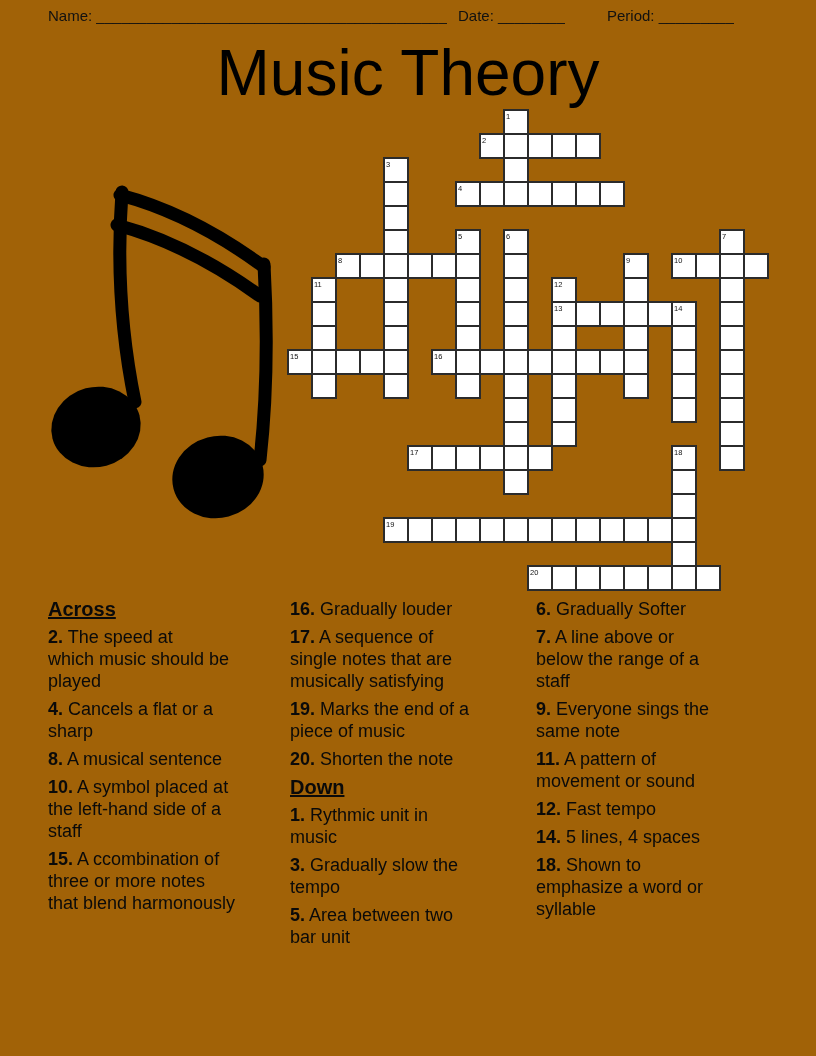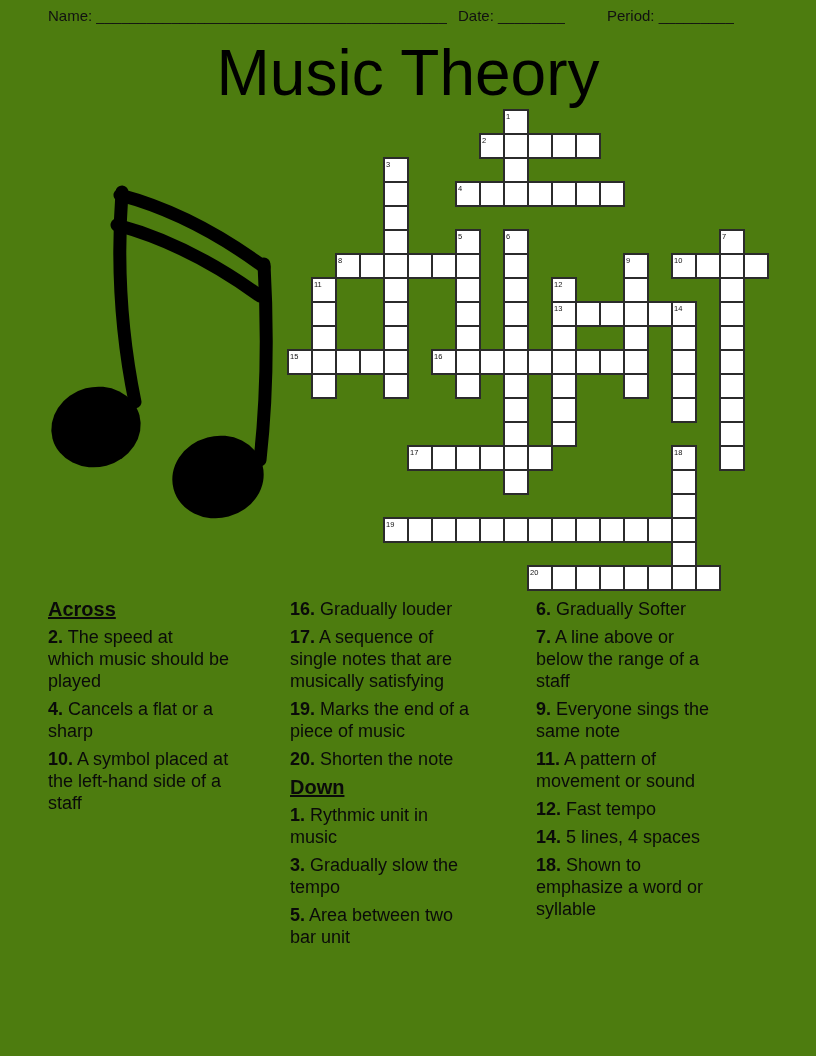--- a/index.html
+++ b/index.html
@@ -1,20 +1,20 @@
 <!DOCTYPE html>
 <html><head>
 <meta charset="utf-8">
 <style>
   * { box-sizing: border-box; margin: 0; padding: 0; }
   html, body { background: #ffffff; }
   body { width: 816px; height: 1056px; }
   .page {
     position: relative; width: 816px; height: 1056px;
-    background: #4d7c0f; color: #000;
+    background: #a16207; color: #000;
     font-family: "Liberation Sans", sans-serif;
     overflow: hidden;
   }
   .topline { position: absolute; top: 7px; left: 0; width: 816px; font-size: 15px; color: #111; }
   .field { position: absolute; top: 0; white-space: nowrap; }
   .field-name   { left: 48px; }
   .field-date   { left: 458px; }
   .field-period { left: 607px; text-align: center; }
   .blank { letter-spacing: 0; color: #111; }
   .title {
@@ -213,23 +213,27 @@
       </svg>
   </div>
 
   <div class="clue-col clue-col-1">
       <div class="clue-heading">Across</div>
       <div class="clue"><span class="clue-num">2.</span> <span class="clue-text">The speed at
 which music should be
 played</span></div>
       <div class="clue"><span class="clue-num">4.</span> <span class="clue-text">Cancels a flat or a
 sharp</span></div>
+      <div class="clue"><span class="clue-num">8.</span> <span class="clue-text">A musical sentence</span></div>
       <div class="clue"><span class="clue-num">10.</span> <span class="clue-text">A symbol placed at
 the left-hand side of a
 staff</span></div>
+      <div class="clue"><span class="clue-num">15.</span> <span class="clue-text">A ccombination of
+three or more notes
+that blend harmonously</span></div>
     </div>
   <div class="clue-col clue-col-2">
       <div class="clue"><span class="clue-num">16.</span> <span class="clue-text">Gradually louder</span></div>
       <div class="clue"><span class="clue-num">17.</span> <span class="clue-text">A sequence of
 single notes that are
 musically satisfying</span></div>
       <div class="clue"><span class="clue-num">19.</span> <span class="clue-text">Marks the end of a
 piece of music</span></div>
       <div class="clue"><span class="clue-num">20.</span> <span class="clue-text">Shorten the note</span></div>
       <div class="clue-heading">Down</div>

